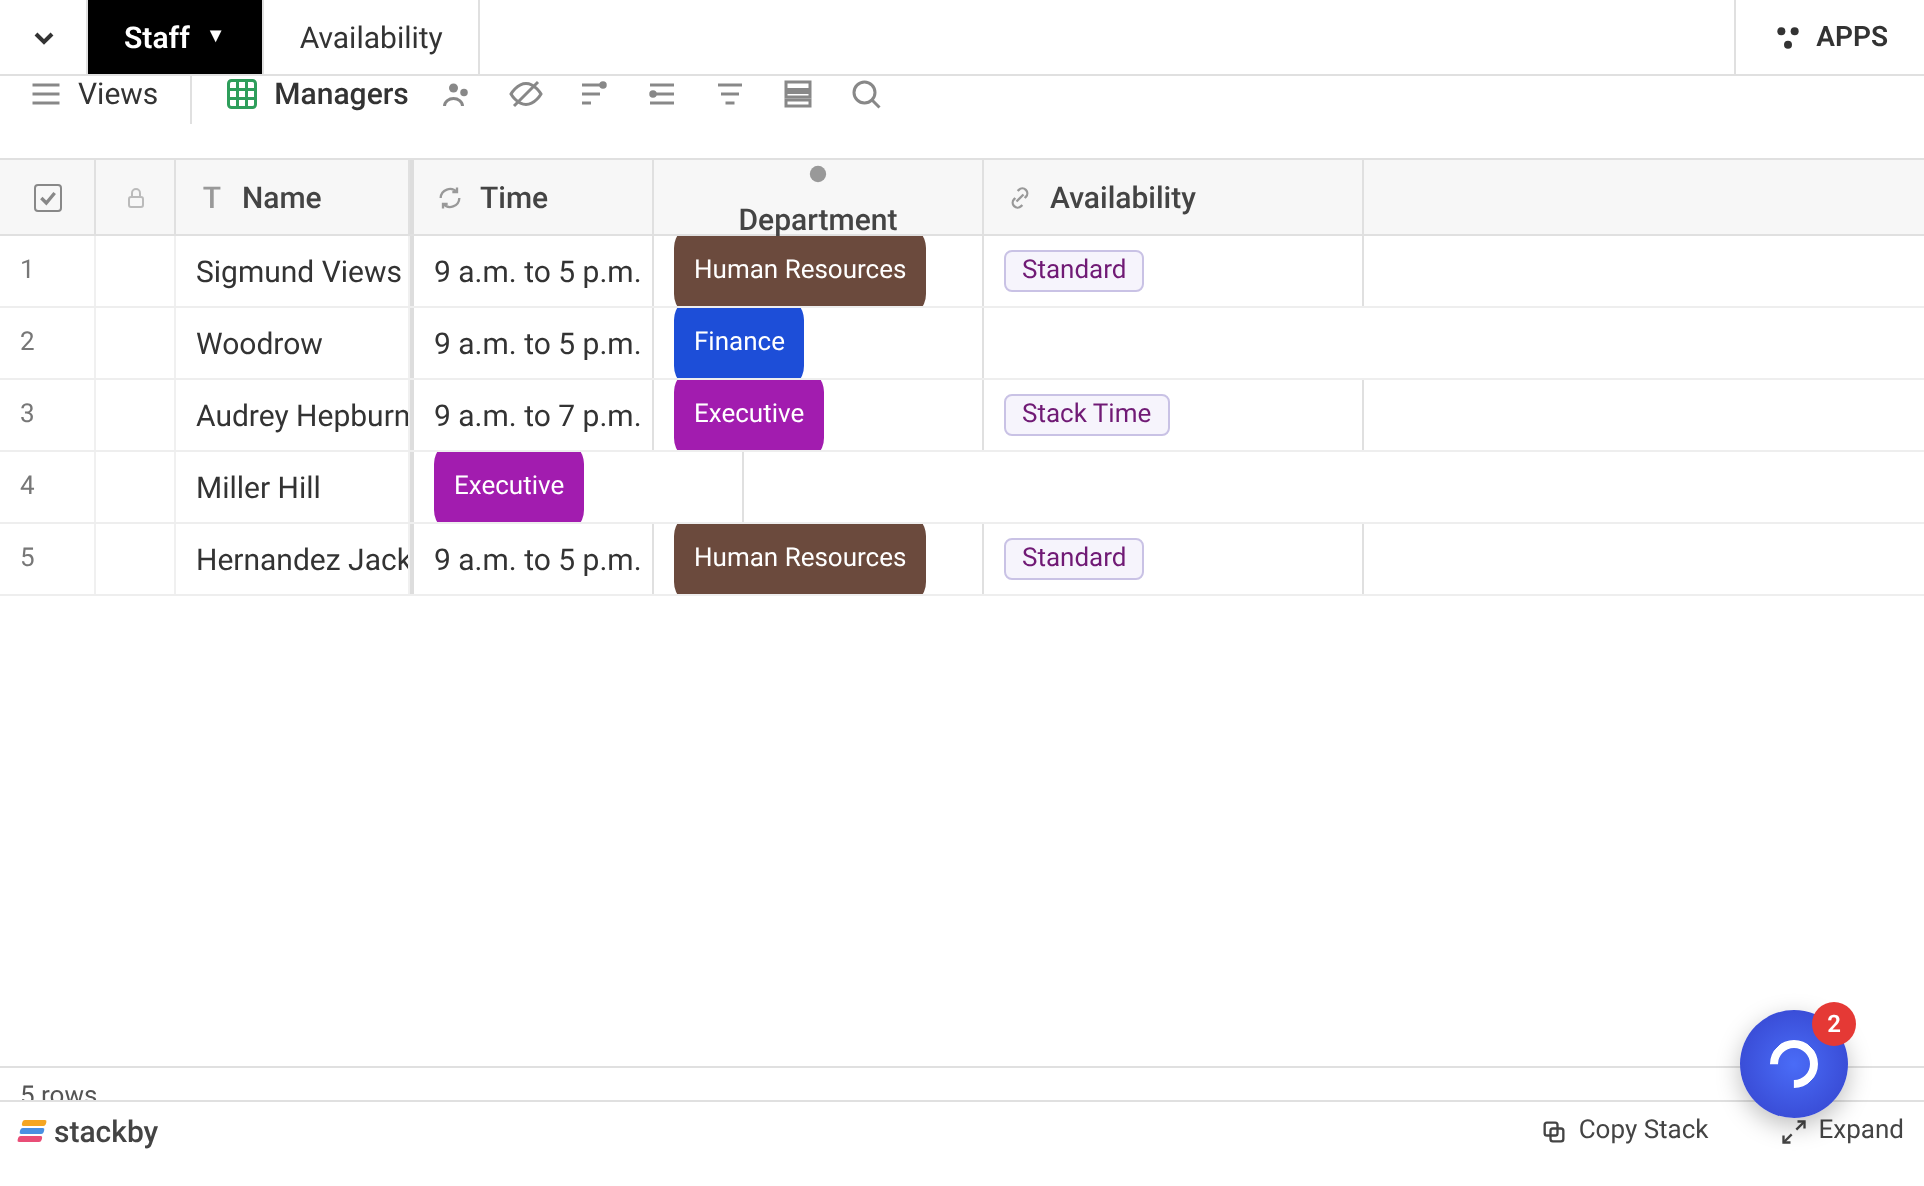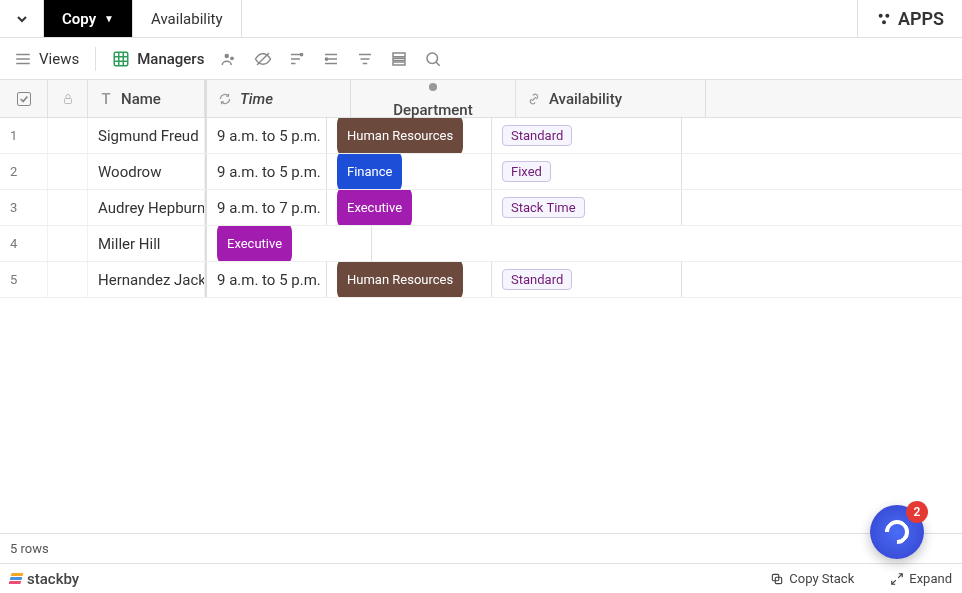--- a/index.html
+++ b/index.html
@@ -4,39 +4,39 @@
 <style>
 * { margin: 0; padding: 0; box-sizing: border-box; }
 body { font-family: -apple-system, BlinkMacSystemFont, "Segoe UI", Roboto, sans-serif; font-size: 14px; color: #333; background: #fff; width: 962px; height: 593px; overflow: hidden; position: relative; }
 
 
 .tabs-bar { display: flex; align-items: stretch; height: 38px; border-bottom: 1px solid #e0e0e0; }
 .chevron-tab { width: 44px; display: flex; align-items: center; justify-content: center; border-right: 1px solid #e0e0e0; cursor: pointer; }
 .tab { padding: 0 18px; display: flex; align-items: center; gap: 8px; cursor: pointer; border-right: 1px solid #e0e0e0; font-size: 15px; }
 .tab.active { background: #000; color: #fff; font-weight: 600; }
 .tab .caret { font-size: 10px; }
-.apps-btn { margin-left: auto; padding: 0 18px; display: flex; align-items: center; gap: 6px; cursor: pointer; font-weight: 600; font-size: 18px; border-left: 1px solid #e0e0e0; }
-
-
-.toolbar { display: flex; align-items: center; height: 42px; padding: 0 14px; gap: 16px; border-bottom: 1px solid #e0e0e0; }
+.apps-btn { margin-left: auto; padding: 0 18px; display: flex; align-items: center; gap: 6px; cursor: pointer; font-weight: 600; font-size: 14px; border-left: 1px solid #e0e0e0; }
+
+
+.toolbar { display: flex; align-items: flex-start; height: 42px; padding: 0 14px; gap: 16px; border-bottom: 1px solid #e0e0e0; }
 .tool-item { display: flex; align-items: center; gap: 7px; cursor: pointer; color: #333; font-size: 15px; }
 .tool-item.managers { font-weight: 500; }
 .tool-icon { width: 18px; height: 18px; display: inline-flex; align-items: center; justify-content: center; color: #888; }
 .tool-icon svg { width: 18px; height: 18px; }
 .divider-v { width: 1px; height: 24px; background: #e0e0e0; }
 
 
 .table-wrap { position: relative; display: flex; flex-direction: column; height: calc(593px - 38px - 42px - 30px); }
 .table-header { display: flex; height: 38px; background: #f7f7f7; border-bottom: 1px solid #e0e0e0; }
 .th { display: flex; align-items: center; padding: 0 10px; border-right: 1px solid #e0e0e0; font-weight: 500; color: #444; gap: 7px; font-size: 15px; }
 .th .col-icon { color: #999; width: 16px; height: 16px; display: inline-flex; align-items: center; justify-content: center; }
 .th.c-sel { width: 48px; justify-content: center; }
 .th.c-lock { width: 40px; justify-content: center; color: #bbb; }
 .th.c-name { width: 117px; }
-.th.c-time { width: 144px; font-style: italic; }
+.th.c-time { width: 120px; }
 .th.c-dept { width: 165px; flex-direction: column; }
 .th.c-avail { width: 190px; }
 
 .table-body { flex: 1; overflow: auto; }
 .tr { display: flex; height: 36px; border-bottom: 1px solid #eee; align-items: stretch; }
 .td { display: flex; align-items: center; padding: 0 10px; border-right: 1px solid #f0f0f0; overflow: hidden; white-space: nowrap; font-size: 15px; }
 .td.c-sel { width: 48px; justify-content: flex-start; color: #777; font-size: 13px; }
 .td.c-lock { width: 40px; }
 .td.c-name { width: 117px; }
 .td.c-time { width: 120px; }
@@ -49,21 +49,21 @@
 .pill.hr { background: #6b4a3d; }
 .pill.fin { background: #1d4ed8; }
 .pill.exec { background: #a21caf; }
 
 .tag { display: inline-block; padding: 2px 8px; border: 1px solid #c9c2e5; border-radius: 4px; font-size: 13px; background: #f6f4fc; color: #701a75; }
 
 
 .status-bar { position: absolute; left: 0; right: 0; bottom: 30px; height: 30px; display: flex; align-items: center; padding: 0 10px; border-top: 1px solid #e0e0e0; font-size: 13px; color: #555; background: #fff; }
 
 
-.footer { position: absolute; left: 0; right: 0; bottom: 0; height: 30px; display: flex; align-items: center; padding: 0 10px; border-top: 1px solid #e0e0e0; font-size: 13px; background: #fff; }
+.footer { position: absolute; left: 0; right: 0; bottom: 13px; height: 30px; display: flex; align-items: center; padding: 0 10px; border-top: 1px solid #e0e0e0; font-size: 13px; background: #fff; }
 .brand { display: flex; align-items: center; gap: 5px; color: #444; font-weight: 500; font-size: 15px; }
 .footer-actions { margin-left: auto; display: flex; gap: 36px; align-items: center; }
 .footer-action { display: flex; align-items: center; gap: 5px; cursor: pointer; color: #444; }
 
 
 .chat-fab { position: absolute; right: 38px; bottom: 34px; width: 54px; height: 54px; border-radius: 50%; background: radial-gradient(circle at center, #4a6cf7 0%, #3a4ed8 70%); display: flex; align-items: center; justify-content: center; box-shadow: 0 4px 12px rgba(0,0,0,0.25); cursor: pointer; }
 .chat-fab .inner { width: 24px; height: 24px; border: 4px solid #fff; border-radius: 50%; border-bottom-color: transparent; transform: rotate(45deg); }
 .chat-badge { position: absolute; top: -4px; right: -4px; width: 22px; height: 22px; border-radius: 50%; background: #e53935; color: #fff; font-size: 12px; display: flex; align-items: center; justify-content: center; font-weight: 600; }
 
 .checkbox-sq { width: 14px; height: 14px; border: 1.5px solid #888; border-radius: 2px; display: inline-flex; align-items: center; justify-content: center; }
@@ -77,21 +77,21 @@
 </head>
 <body>
 
 <div class="tabs-bar">
   <div class="chevron-tab">
     <svg width="16" height="16" viewBox="0 0 24 24" fill="none" stroke="currentColor" stroke-width="3">
         <polyline points="6 9 12 15 18 9"></polyline>
       </svg>
   </div>
   <div class="tab active">
-    <span>Copy</span>
+    <span>Staff</span>
     <span class="caret">▼</span>
   </div>
   <div class="tab">
     <span>Availability</span>
   </div>
   <div class="apps-btn">
     <svg width="16" height="16" viewBox="0 0 24 24" fill="currentColor">
         <circle cx="7" cy="7" r="3"></circle>
         <circle cx="17" cy="7" r="3"></circle>
         <circle cx="12" cy="17" r="3"></circle>
@@ -224,42 +224,39 @@
         </span>
         <span>Availability</span>
       </div>
   </div>
 
   <div class="table-body">
     <div class="tr">
       <div class="col-group-left">
         <div class="td c-sel">1</div>
         <div class="td c-lock"></div>
-        <div class="td c-name">Sigmund Freud</div>
+        <div class="td c-name">Sigmund Views</div>
       </div>
       <div class="td c-time">9 a.m. to 5 p.m.</div>
       <div class="td c-dept">
           <span class="pill hr">Human Resources</span>
         </div>
       <div class="td c-avail">
           <span class="tag">Standard</span>
         </div>
     </div>
     <div class="tr">
       <div class="col-group-left">
         <div class="td c-sel">2</div>
         <div class="td c-lock"></div>
         <div class="td c-name">Woodrow</div>
       </div>
       <div class="td c-time">9 a.m. to 5 p.m.</div>
       <div class="td c-dept">
           <span class="pill fin">Finance</span>
-        </div>
-      <div class="td c-avail">
-          <span class="tag">Fixed</span>
         </div>
     </div>
     <div class="tr">
       <div class="col-group-left">
         <div class="td c-sel">3</div>
         <div class="td c-lock"></div>
         <div class="td c-name">Audrey Hepburn</div>
       </div>
       <div class="td c-time">9 a.m. to 7 p.m.</div>
       <div class="td c-dept">

